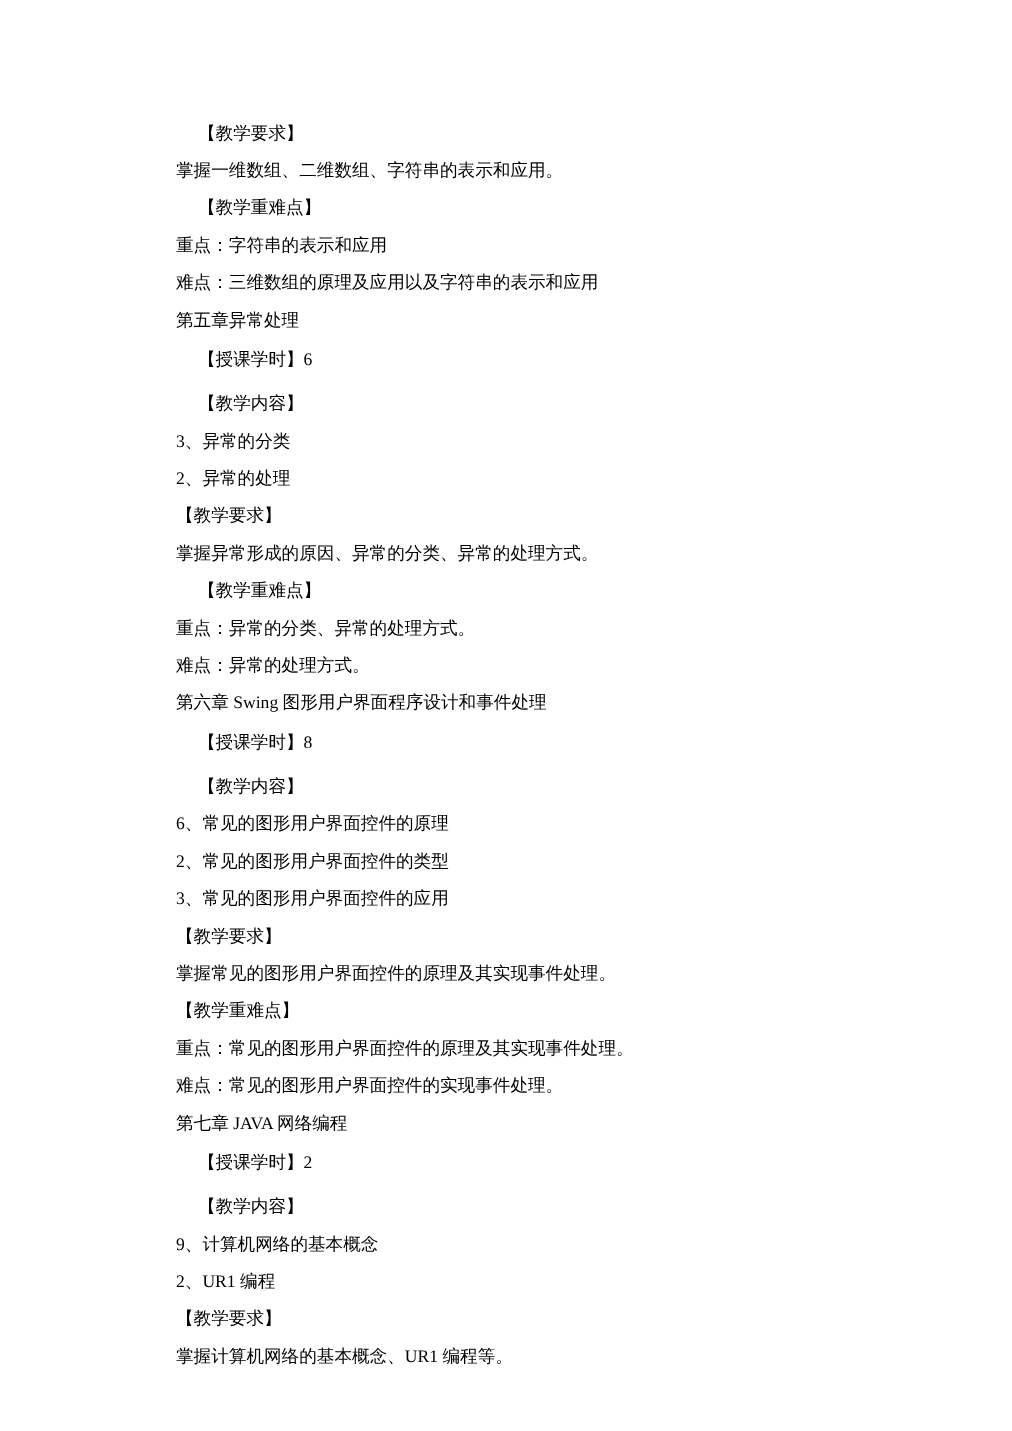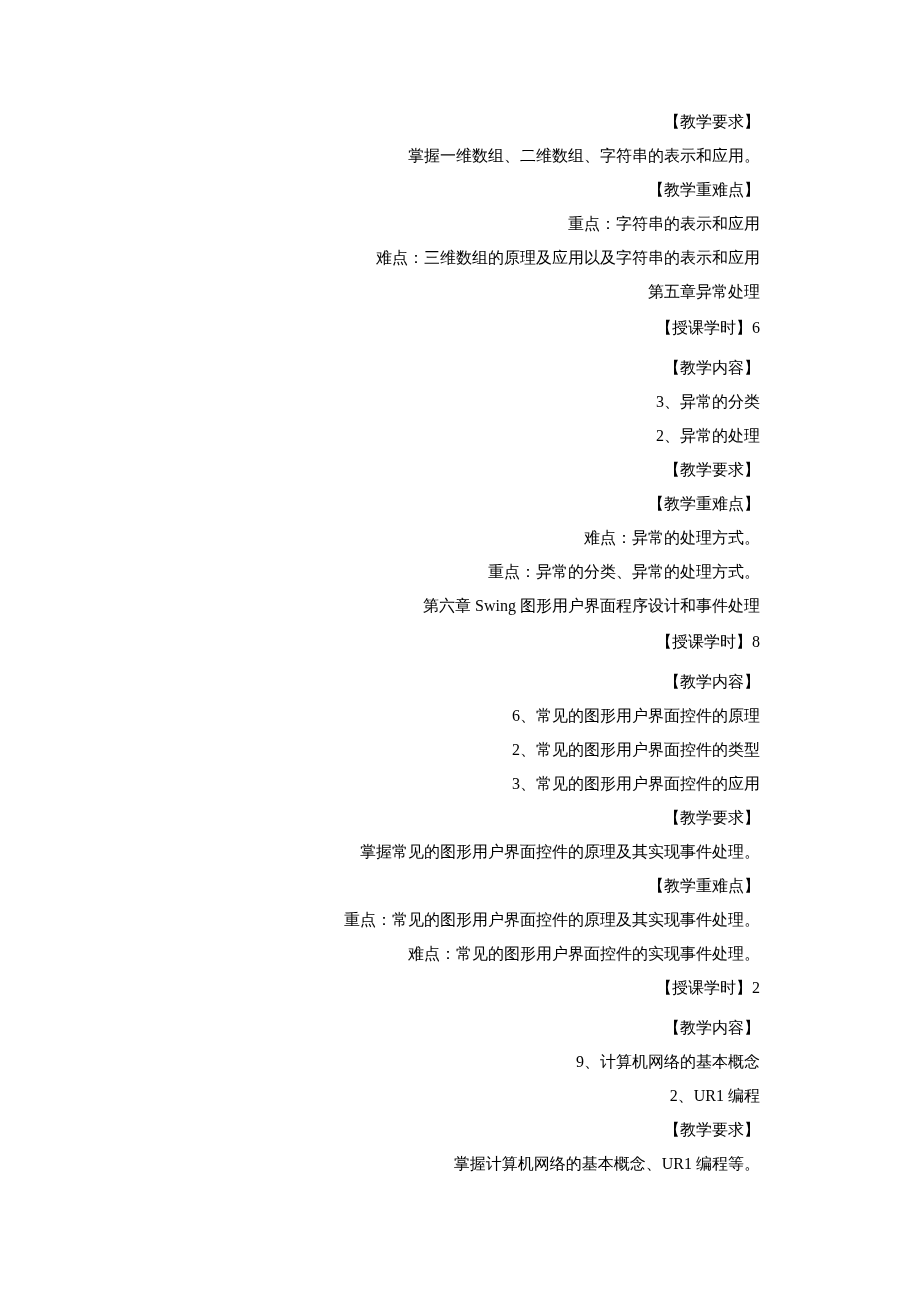--- a/index.html
+++ b/index.html
@@ -1,19 +1,18 @@
 <!DOCTYPE html>
 <html><head>
   <meta charset="utf-8">
   <style>
     * {
       margin: 0;
       padding: 0;
       box-sizing: border-box;
-      text-align: right;
     }
     body {
       background: #ffffff;
       font-family: "SimSun", "宋体", serif;
       font-size: 16px;
       color: #000000;
       width: 920px;
       padding: 110px 160px 120px 160px;
       line-height: 1.5;
     }
@@ -43,35 +42,37 @@
     <div class="line indent-1">【教学重难点】</div>
     <div class="line indent-0">重点：字符串的表示和应用</div>
     <div class="line indent-0">难点：三维数组的原理及应用以及字符串的表示和应用</div>
     <div class="line indent-0 chapter">第五章异常处理</div>
     <div class="line indent-1">【授课学时】6</div>
     <div class="spacer"></div>
     <div class="line indent-1">【教学内容】</div>
     <div class="line indent-0">3、异常的分类</div>
     <div class="line indent-0">2、异常的处理</div>
     <div class="line indent-0">【教学要求】</div>
+    <div class="line indent-0">掌握异常形成的原因、异常的分类、异常的处理方式。</div>
     <div class="line indent-1">【教学重难点】</div>
+    <div class="line indent-0">重点：异常的分类、异常的处理方式。</div>
     <div class="line indent-0">难点：异常的处理方式。</div>
-    <div class="line indent-0">重点：异常的分类、异常的处理方式。</div>
     <div class="line indent-0 chapter">第六章 Swing 图形用户界面程序设计和事件处理</div>
     <div class="line indent-1">【授课学时】8</div>
     <div class="spacer"></div>
     <div class="line indent-1">【教学内容】</div>
     <div class="line indent-0">6、常见的图形用户界面控件的原理</div>
     <div class="line indent-0">2、常见的图形用户界面控件的类型</div>
     <div class="line indent-0">3、常见的图形用户界面控件的应用</div>
     <div class="line indent-0">【教学要求】</div>
     <div class="line indent-0">掌握常见的图形用户界面控件的原理及其实现事件处理。</div>
     <div class="line indent-0">【教学重难点】</div>
     <div class="line indent-0">重点：常见的图形用户界面控件的原理及其实现事件处理。</div>
     <div class="line indent-0">难点：常见的图形用户界面控件的实现事件处理。</div>
+    <div class="line indent-0 chapter">第七章 JAVA 网络编程</div>
     <div class="line indent-1">【授课学时】2</div>
     <div class="spacer"></div>
     <div class="line indent-1">【教学内容】</div>
     <div class="line indent-0">9、计算机网络的基本概念</div>
     <div class="line indent-0">2、UR1 编程</div>
     <div class="line indent-0">【教学要求】</div>
     <div class="line indent-0">掌握计算机网络的基本概念、UR1 编程等。</div>
   </div>
 
 </body></html>

